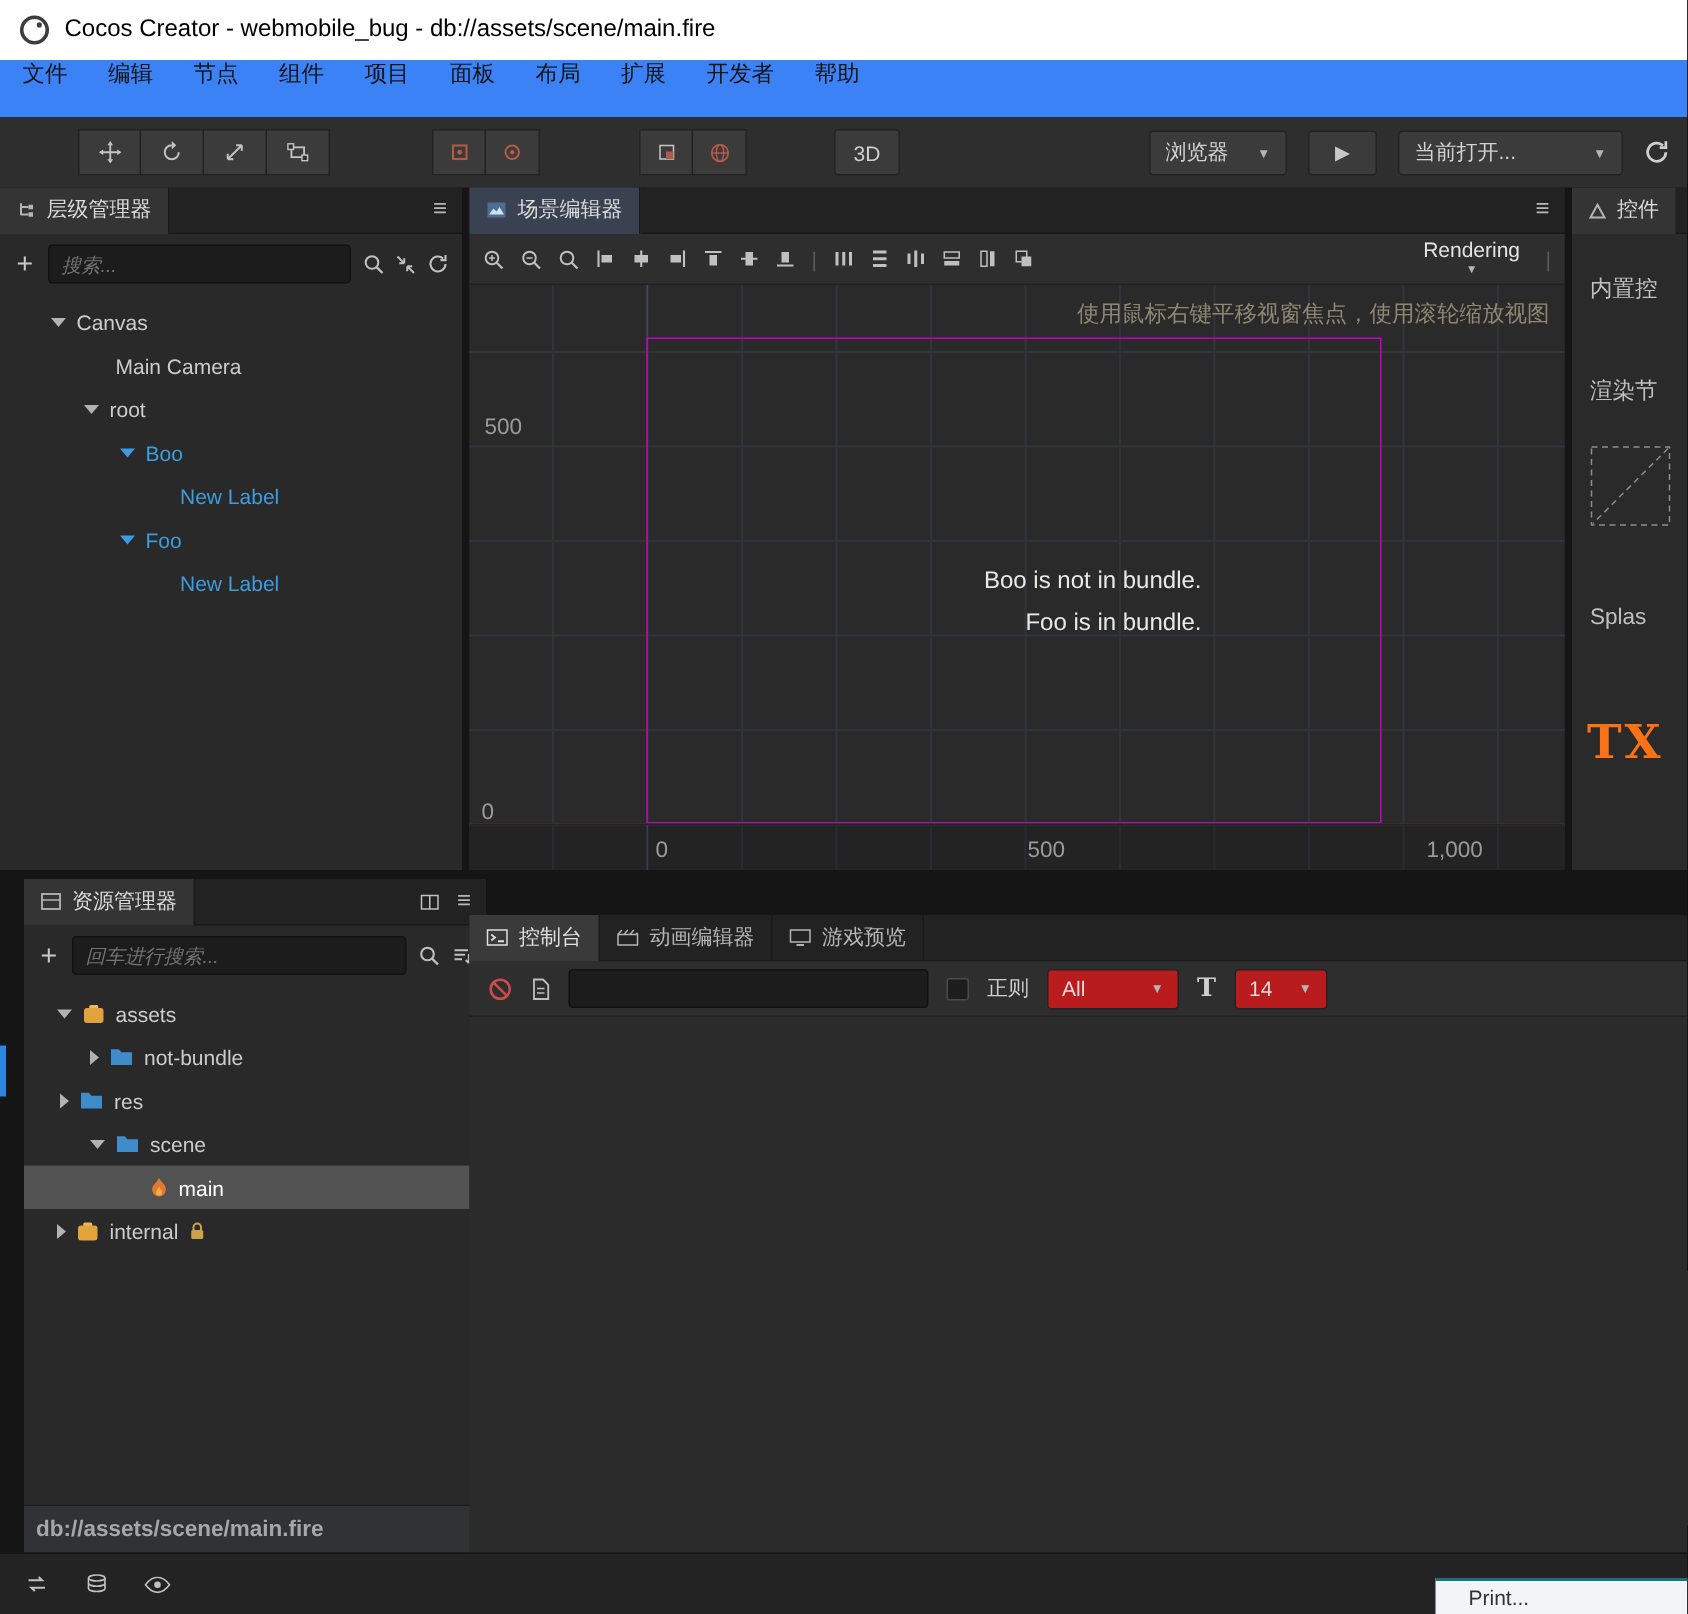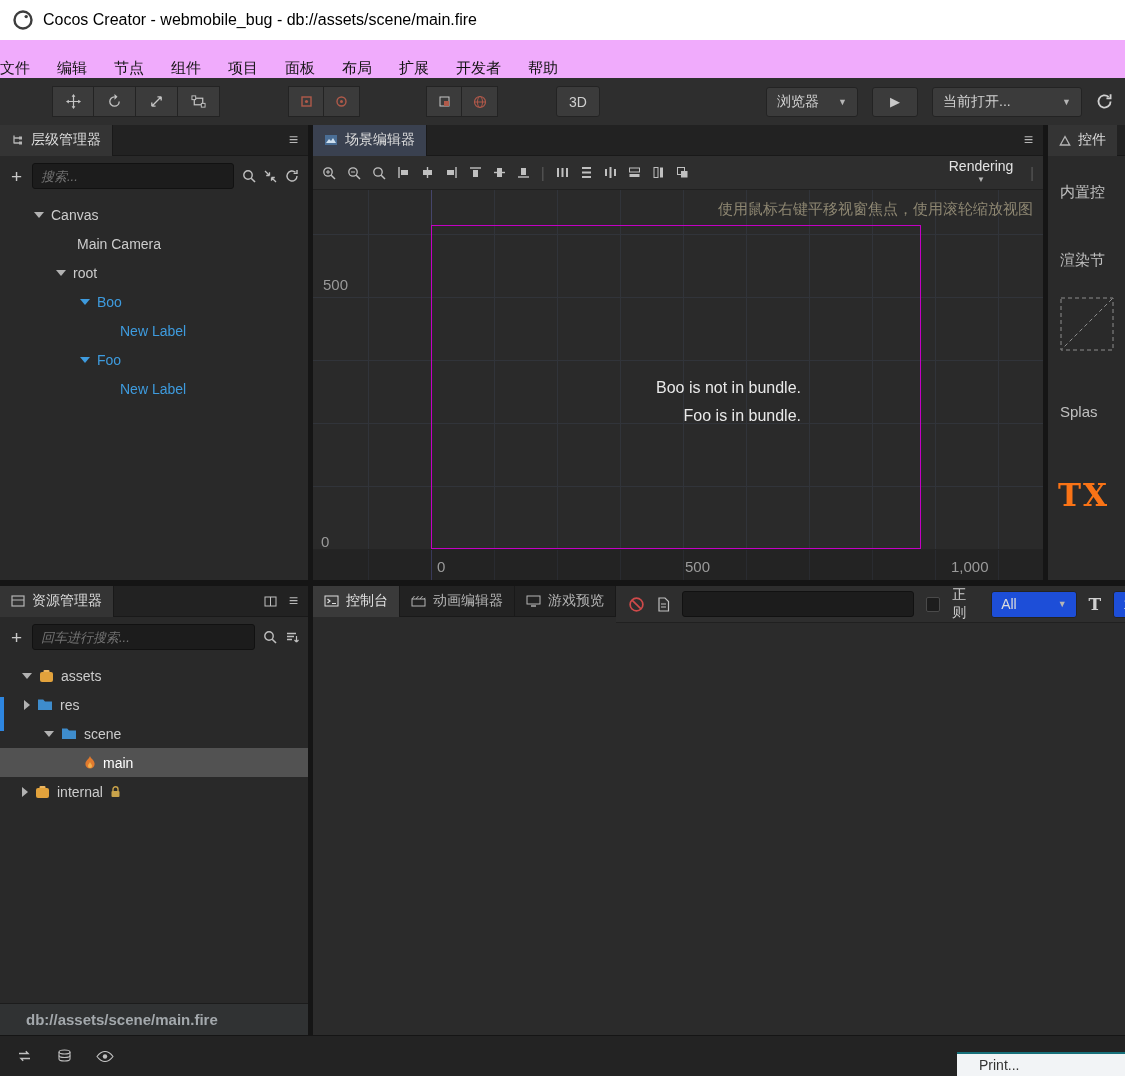--- a/index.html
+++ b/index.html
@@ -3,21 +3,21 @@
 <meta charset="utf-8">
 <style>
   *{margin:0;padding:0;box-sizing:border-box}
   html,body{background:#0e0e0e}
   body{font-family:"Liberation Sans",sans-serif}
   #app{position:relative;width:1125px;height:1076px;background:#151515;overflow:hidden;color:#c8c8c8;font-size:14px}
   svg{display:block}
 
   
   .titlebar{position:absolute;left:0;top:0;width:1125px;height:40px;background:#fff;color:#000;display:flex;align-items:center;gap:9px;padding-left:12px;font-size:16px}
-  .menubar{position:absolute;left:0;top:40px;width:1125px;height:38px;background:#f0abfc;color:#141414;display:flex;align-items:flex-end;gap:27px;font-size:15px}
+  .menubar{position:absolute;left:0;top:40px;width:1125px;height:38px;background:#3b82f6;color:#141414;display:flex;align-items:flex-start;gap:27px;padding-left:15px;font-size:15px}
 
   
   .toolbar{position:absolute;left:0;top:78px;width:1125px;height:47px;background:#2e2e2e;display:flex;align-items:center;padding:0 10px}
   .tgroup{display:flex}
   .g1{margin-left:42px}.g2{margin-left:68px}.g3{margin-left:66px}
   .tbtn{width:42px;height:31px;background:#3b3b3b;border:1px solid #232323;display:flex;align-items:center;justify-content:center;color:#c4c4c4}
   .tbtn+.tbtn{border-left:none}
   .tbtn.small{width:36px}
   .btn3d{margin-left:58px;width:44px;height:31px;background:#3b3b3b;border:1px solid #232323;border-radius:3px;display:flex;align-items:center;justify-content:center;color:#cfcfcf;font-size:14px}
   .tright{margin-left:auto;display:flex;align-items:center;gap:14px;margin-right:2px}
@@ -68,33 +68,33 @@
   .xruler{position:absolute;left:0;top:359px;width:100%;height:31px;background:rgba(0,0,0,.16);border-top:1px solid #242424}
   .xruler .rul{top:8px}
 
   
   .inspector{left:1048px;top:125px;width:77px;height:455px;background:#2a2a2a;overflow:hidden}
   .insrow{position:absolute;left:12px;color:#c0c0c0;font-size:15px;white-space:nowrap}
   .dashedbox{position:absolute;left:12px;top:172px;width:54px;height:54px}
   .txpreview{position:absolute;left:10px;top:352px;font-family:"DejaVu Serif",serif;font-weight:bold;font-size:31px;color:#f97316;letter-spacing:2px}
 
   
-  .assets{left:0;top:586px;width:308px;height:449px;background:#292929;display:flex;flex-direction:column}
+  .assets{left:16px;top:586px;width:308px;height:449px;background:#292929;display:flex;flex-direction:column}
   .assets .tree{flex:1;overflow:hidden}
-  .statusbar{height:32px;background:#303233;border-top:1px solid #1c1c1c;display:flex;align-items:center;padding-left:26px;font-weight:bold;font-size:15px;color:#a3a8ac}
-
-  
-  .console{left:313px;top:586px;width:812px;height:449px;background:#2b2b2b;display:flex;flex-direction:row}
+  .statusbar{height:32px;background:#303233;border-top:1px solid #1c1c1c;display:flex;align-items:center;padding-left:8px;font-weight:bold;font-size:15px;color:#a3a8ac}
+
+  
+  .console{left:313px;top:610px;width:812px;height:449px;background:#2b2b2b;display:flex;flex-direction:column}
   .ctab{background:none;color:#b5b5b5}
   .ctab.active{background:#3a3a3a;color:#e0e0e0}
   .ctools{height:37px;background:#2e2e2e;border-bottom:1px solid #202020;display:flex;align-items:center;gap:12px;padding:0 12px}
   .cinput{width:240px;height:26px;background:#1c1c1c;border:1px solid #111;border-radius:3px;color:#ccc;padding:0 8px;font-size:13px;font-family:inherit;outline:none}
   .cbox{width:15px;height:15px;background:#1d1d1d;border:1px solid #4a4a4a;border-radius:2px}
   .clabel{color:#cfcfcf;font-size:14px}
-  .cpill{height:27px;background:#1d4ed8;border:1px solid #232323;border-radius:3px;display:flex;align-items:center;justify-content:space-between;padding:0 9px;color:#ddd;font-size:14px;gap:10px}
+  .cpill{height:27px;background:#b91c1c;border:1px solid #232323;border-radius:3px;display:flex;align-items:center;justify-content:space-between;padding:0 9px;color:#ddd;font-size:14px;gap:10px}
   .fontglyph{font-family:"DejaVu Serif",serif;font-weight:bold;font-size:17px;color:#cfcfcf}
   .cbody{flex:1;background:#2b2b2b}
 
   
   .bottombar{position:absolute;left:0;top:1035px;width:1125px;height:41px;background:#232323;border-top:1px solid #151515;display:flex;align-items:center;gap:24px;padding-left:16px;color:#9a9a9a}
   .overlaybox{position:absolute;right:0;top:1052px;width:168px;height:24px;background:#f2f4f6;color:#333;display:flex;align-items:center;gap:8px;padding-left:22px;font-size:14px;overflow:hidden;border-top:2px solid #17707a}
   .edgebar{position:absolute;left:0;top:697px;width:4px;height:34px;background:#2e86e0}
 </style>
 </head>
 <body>
@@ -468,20 +468,29 @@
     <div class="tree">
       <div class="trow" style="padding-left:22px">
         <span class="cdown"></span>
         <span>
             <svg width="15" height="14" viewBox="0 0 15 14">
               <rect x="4.5" y="1" width="6" height="3.5" rx="1" fill="#edb65f"></rect>
               <rect x="1" y="3" width="13" height="10" rx="2" fill="#e2a23c"></rect>
             </svg>
           </span>
         <span>assets</span>
+      </div>
+      <div class="trow" style="padding-left:44px">
+        <span class="cright"></span>
+        <span>
+            <svg width="16" height="13" viewBox="0 0 16 13">
+              <path d="M1 1.5h5.2L8 3.5h7V12H1z" fill="#3e8ccc"></path>
+            </svg>
+          </span>
+        <span>not-bundle</span>
       </div>
       <div class="trow" style="padding-left:24px">
         <span class="cright"></span>
         <span>
             <svg width="16" height="13" viewBox="0 0 16 13">
               <path d="M1 1.5h5.2L8 3.5h7V12H1z" fill="#3e8ccc"></path>
             </svg>
           </span>
         <span>res</span>
       </div>

